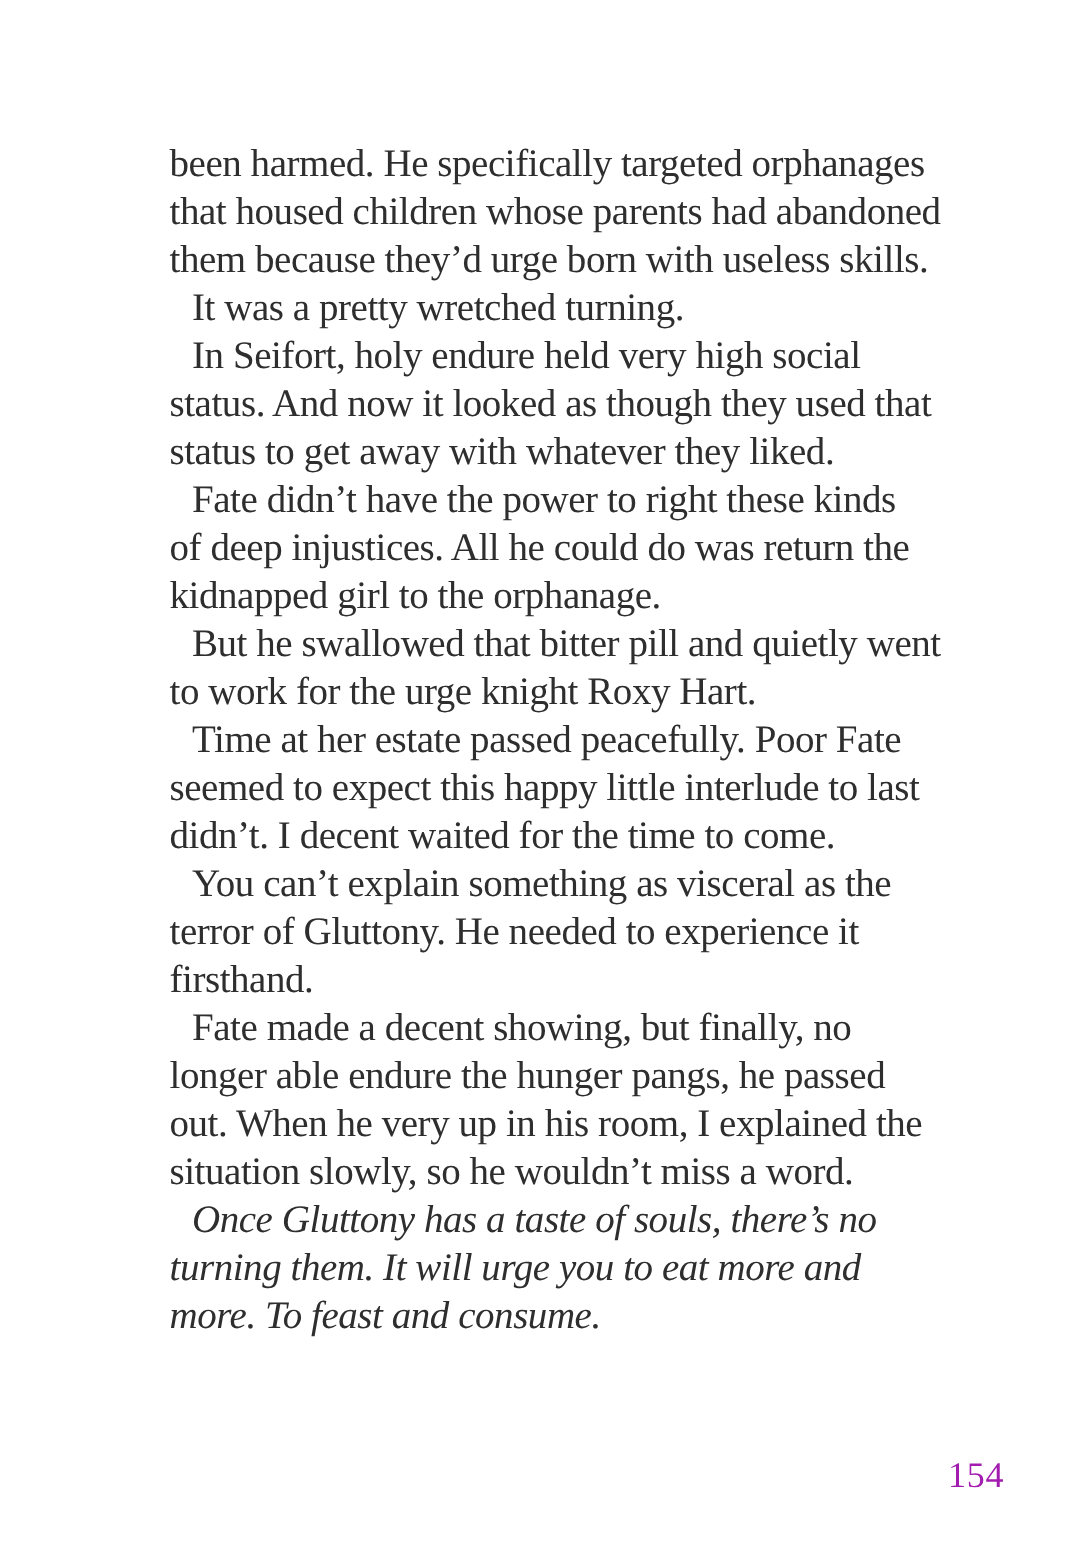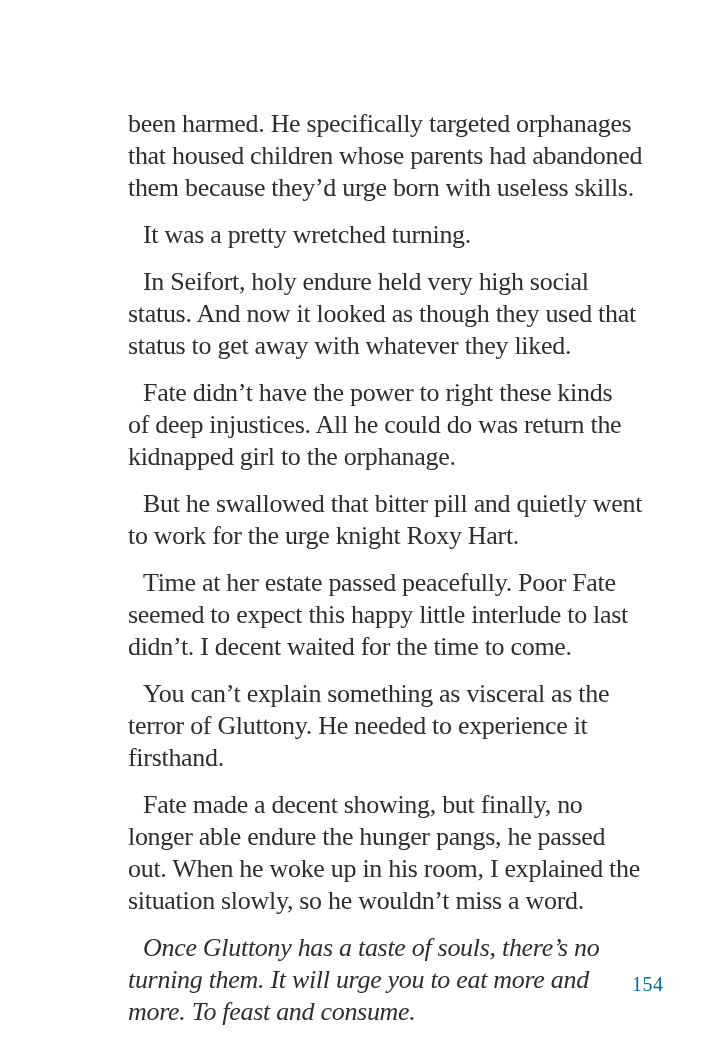--- a/index.html
+++ b/index.html
@@ -19,40 +19,40 @@
     position: absolute;
     left: 113px;
     top: 93px;
     width: 585px;
     font-size: 26px;
     line-height: 32px;
     color: #2e2e2e;
     letter-spacing: -0.3px;
   }
   .paragraph {
-    margin: 15px;
+    margin: 0;
     padding: 0;
   }
   .paragraph.italic {
     font-style: italic;
   }
   .text-line {
     display: block;
     white-space: pre;
   }
   .paragraph.indent .text-line:first-child {
     padding-left: 15px;
   }
   .folio {
     position: absolute;
     left: 632px;
     top: 971px;
-    font-size: 20px;
+    font-size: 24px;
     line-height: 26px;
-    color: #0369a1;
+    color: #a21caf;
     letter-spacing: 0.5px;
   }
 </style>
 </head>
 <body>
 
 <div class="book-page">
   <div class="text-block" id="text-block">
       <p class="paragraph">
         <span class="text-line">been harmed. He specifically targeted orphanages</span>
@@ -82,21 +82,21 @@
         <span class="text-line">didn’t. I decent waited for the time to come.</span>
       </p>
       <p class="paragraph indent">
         <span class="text-line">You can’t explain something as visceral as the</span>
         <span class="text-line">terror of Gluttony. He needed to experience it</span>
         <span class="text-line">firsthand.</span>
       </p>
       <p class="paragraph indent">
         <span class="text-line">Fate made a decent showing, but finally, no</span>
         <span class="text-line">longer able endure the hunger pangs, he passed</span>
-        <span class="text-line">out. When he woke up in his room, I explained the</span>
+        <span class="text-line">out. When he very up in his room, I explained the</span>
         <span class="text-line">situation slowly, so he wouldn’t miss a word.</span>
       </p>
       <p class="paragraph indent italic">
         <span class="text-line">Once Gluttony has a taste of souls, there’s no</span>
         <span class="text-line">turning them. It will urge you to eat more and</span>
         <span class="text-line">more. To feast and consume.</span>
       </p>
     </div>
   <div class="folio">154</div>
 </div>

